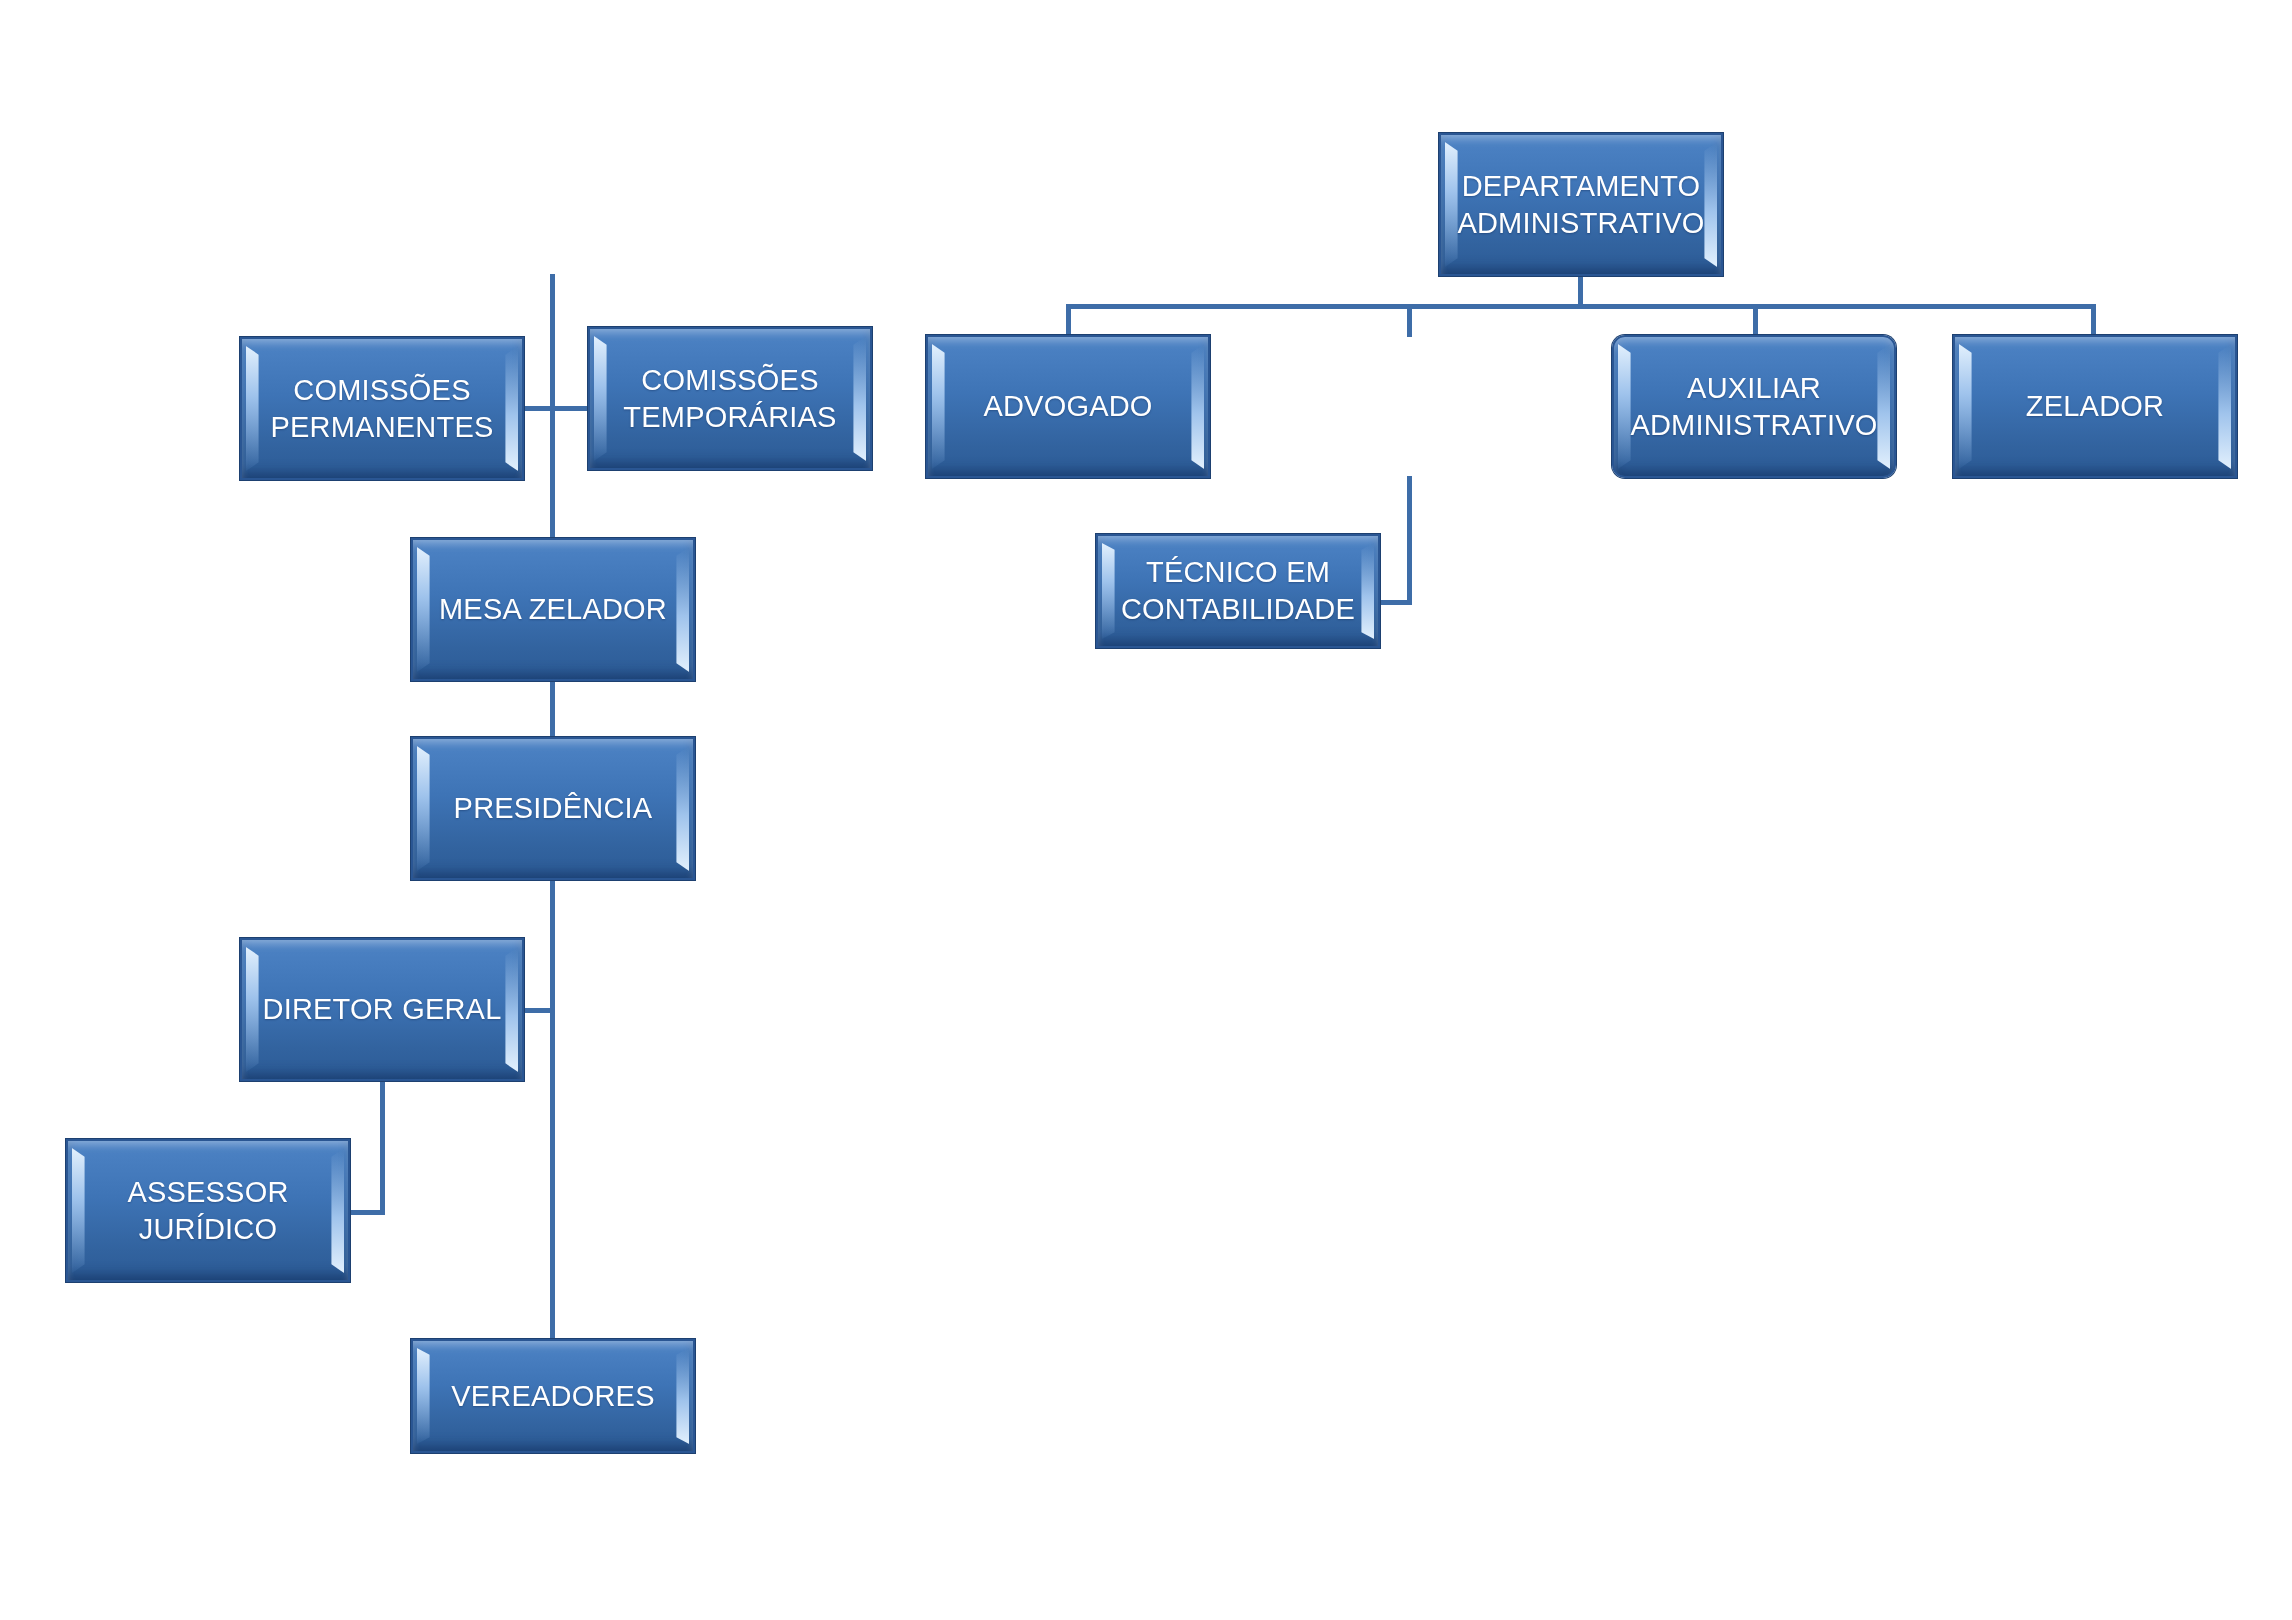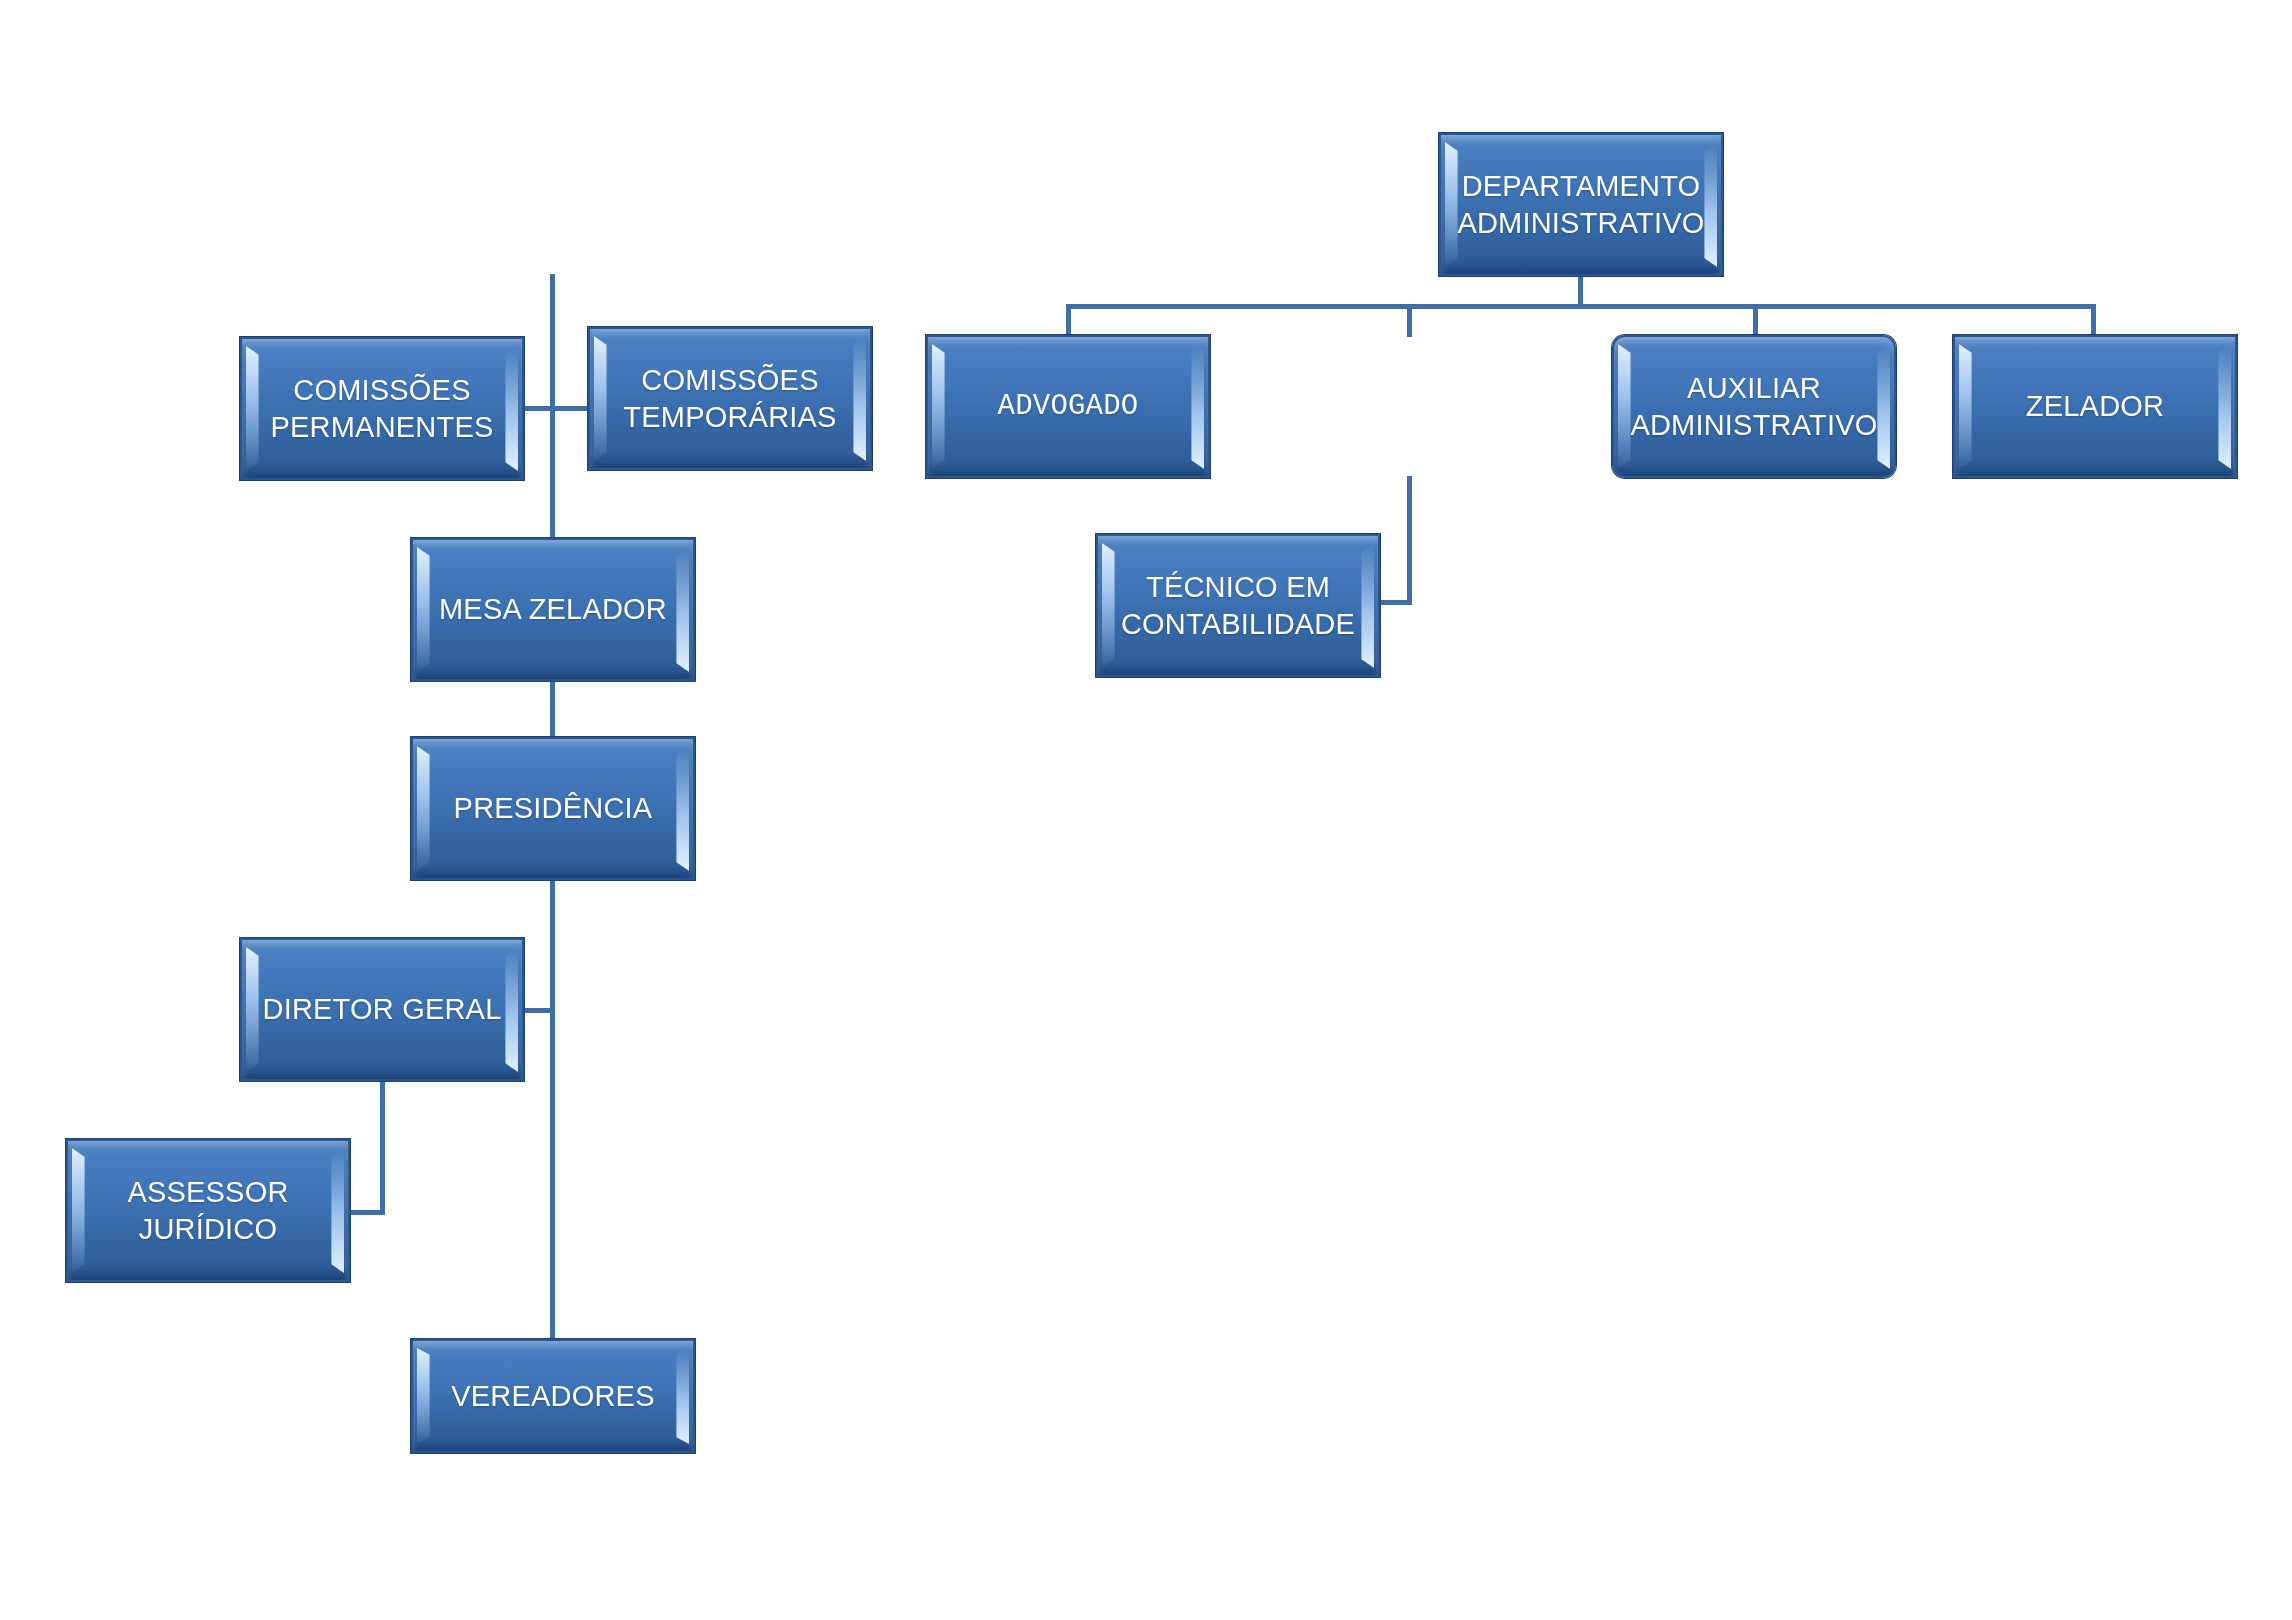--- a/index.html
+++ b/index.html
@@ -107,27 +107,27 @@
   </div>
   <div class="node" style="left: 66px; top: 1139px; width: 284px; height: 143px;">
     <span class="label">ASSESSOR JURÍDICO</span>
   </div>
   <div class="node" style="left: 411px; top: 1339px; width: 284px; height: 114px;">
     <span class="label">VEREADORES</span>
   </div>
   <div class="node" style="left: 1439px; top: 133px; width: 284px; height: 143px;">
     <span class="label">DEPARTAMENTO ADMINISTRATIVO</span>
   </div>
-  <div class="node" style="left: 926px; top: 335px; width: 284px; height: 143px; font-family: Liberation Mono, monospace;">
+  <div class="node" style="left: 926px; top: 335px; width: 284px; height: 143px;">
     <span class="label">ADVOGADO</span>
   </div>
   <div class="node" style="left: 1612px; top: 335px; width: 284px; height: 143px; border-radius: 13px;">
     <span class="label">AUXILIAR ADMINISTRATIVO</span>
   </div>
   <div class="node" style="left: 1953px; top: 335px; width: 284px; height: 143px;">
     <span class="label">ZELADOR</span>
   </div>
-  <div class="node" style="left: 1096px; top: 534px; width: 284px; height: 143px;">
+  <div class="node" style="left: 1096px; top: 534px; width: 284px; height: 114px;">
     <span class="label">TÉCNICO EM CONTABILIDADE</span>
   </div>
 
 </div>
 
 
 </body></html>

